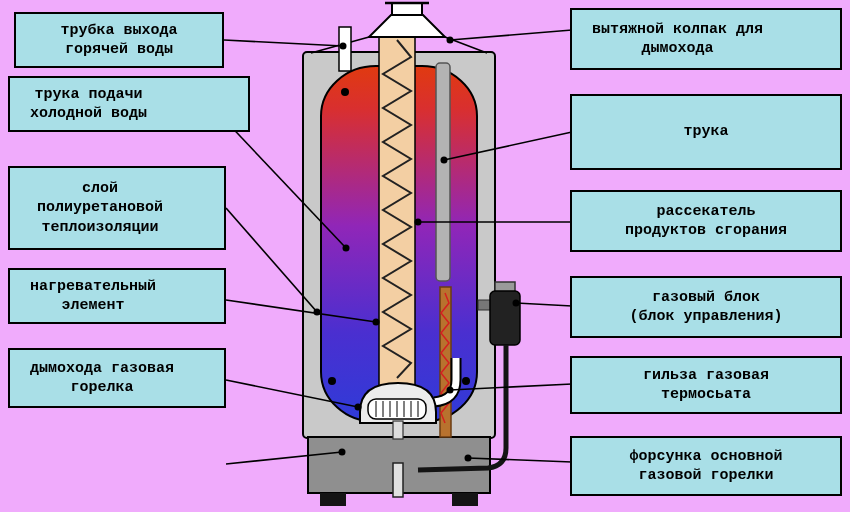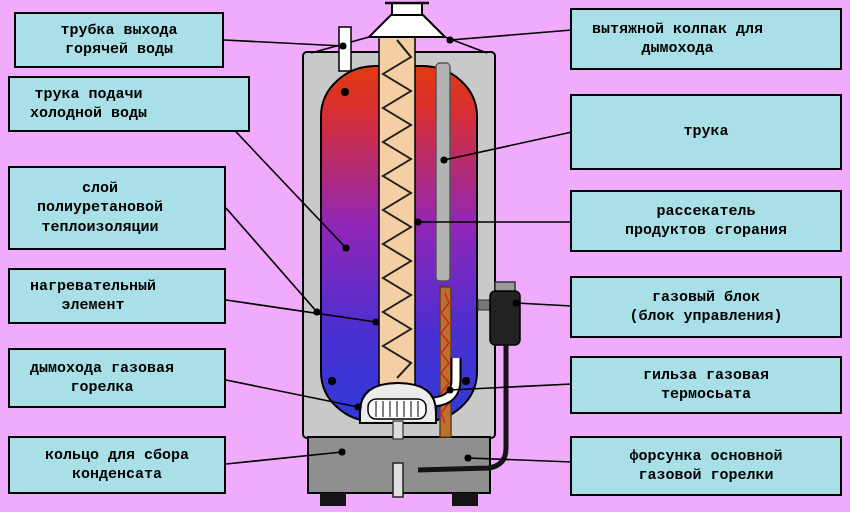--- a/index.html
+++ b/index.html
@@ -161,22 +161,20 @@
 горячей воды</div>
   <div class="label lbl-l2 align-left">трука подачи
 холодной воды</div>
   <div class="label lbl-l3 align-left">слой
 полиуретановой
 теплоизоляции</div>
   <div class="label lbl-l4 align-left">нагревательный
 элемент</div>
   <div class="label lbl-l5 align-left">дымохода газовая
 горелка</div>
-  <div class="label lbl-l6">кольцо для сбора
-конденсата</div>
 
   <div class="label lbl-r1 align-left">вытяжной колпак для
 дымохода</div>
   <div class="label lbl-r2">трука</div>
   <div class="label lbl-r3">рассекатель
 продуктов сгорания</div>
   <div class="label lbl-r4">газовый блок
 (блок управления)</div>
   <div class="label lbl-r5">гильза газовая
 термосьата</div>

